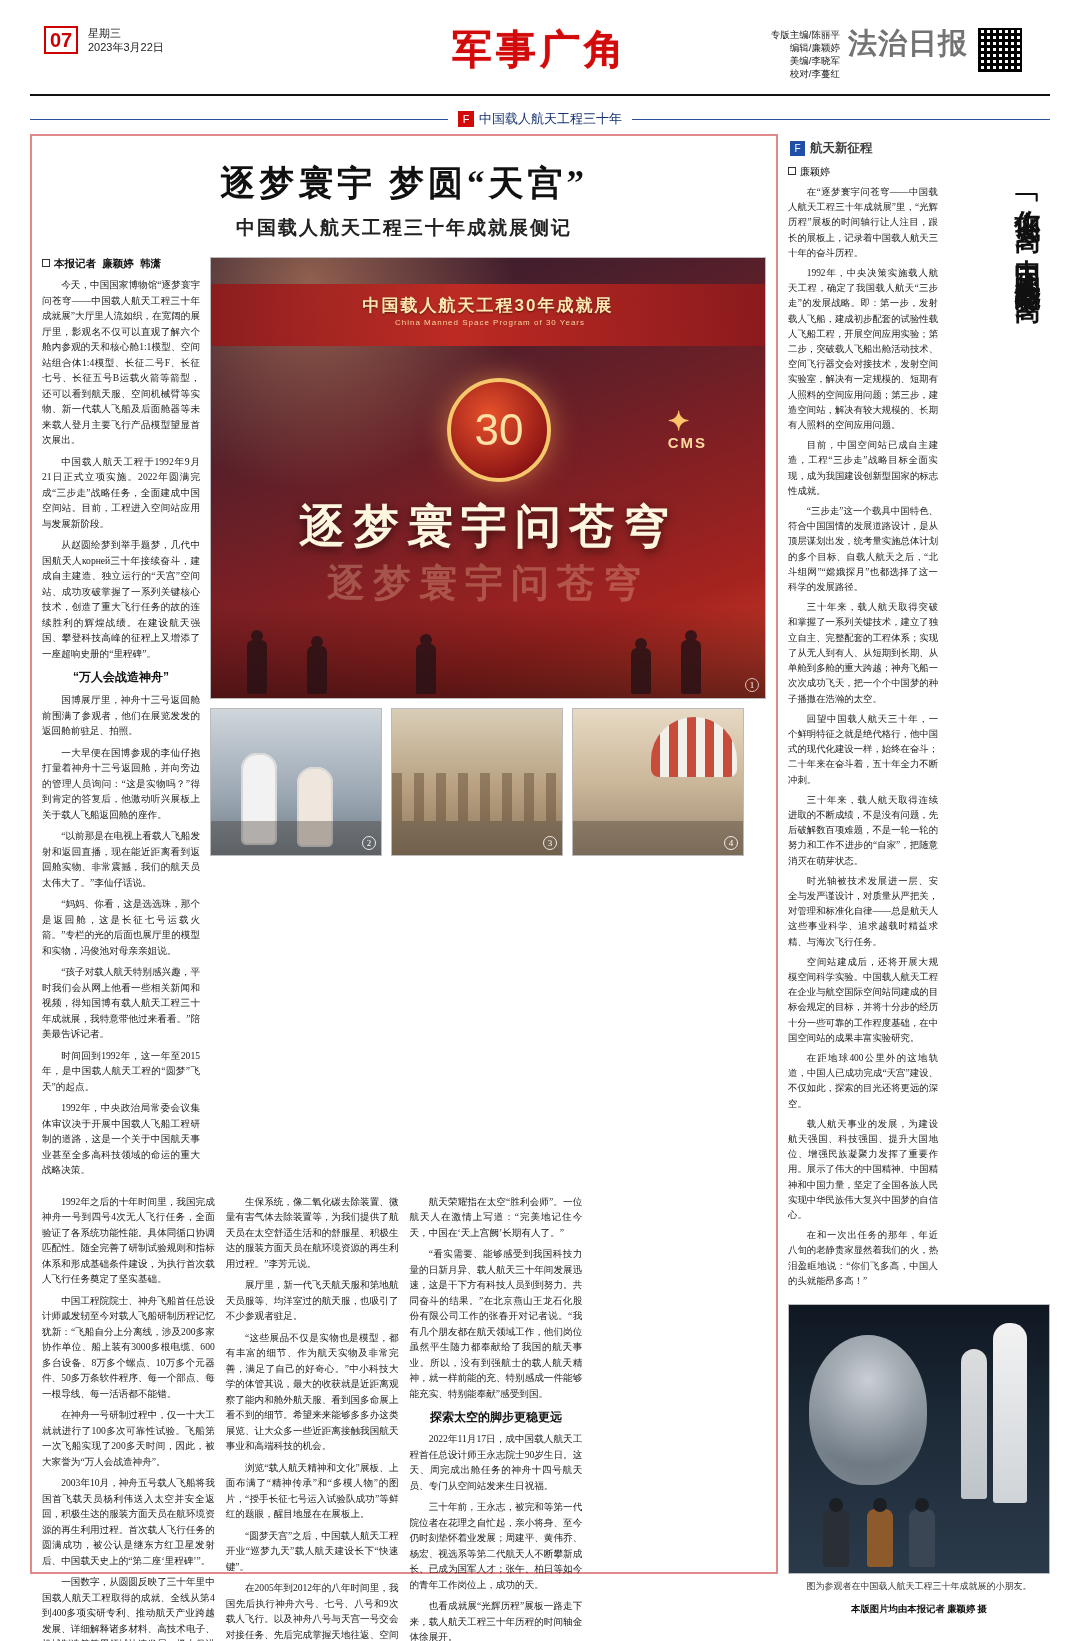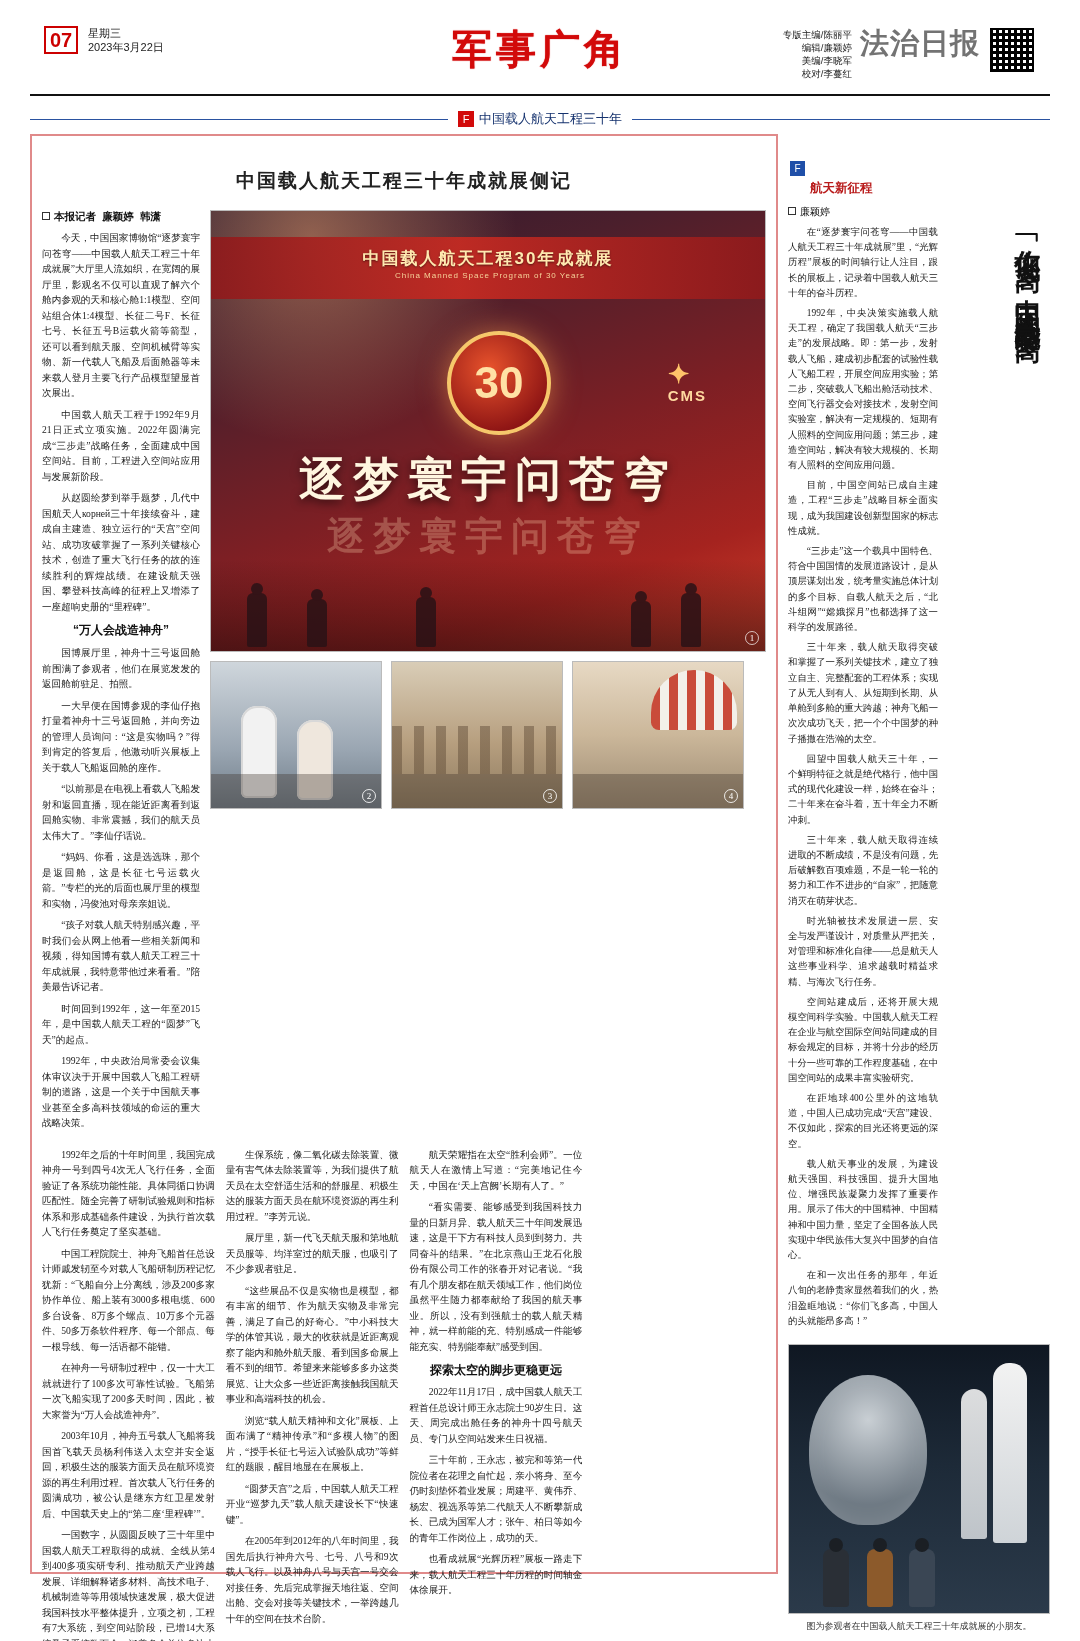--- a/index.html
+++ b/index.html
@@ -10,21 +10,21 @@
     font-family:"Liberation Serif", serif;
     color:#111;
     position:relative;
     overflow:hidden;
   }
 
   
   .masthead {
     position:relative;
     height:88px;
-    padding:26px 44px 0 44px;
+    padding:26px 56px 0 44px;
     display:flex;
     align-items:flex-start;
     justify-content:space-between;
   }
   .mh-left { display:flex; align-items:flex-start; gap:10px; }
   .page-num {
     width:34px; height:28px;
     border:2px solid #c00;
     color:#c00;
     font-family:"Liberation Sans", sans-serif;
@@ -181,21 +181,21 @@
     position:absolute; left:4px; right:0; top:60px;
     text-align:center; color:#f7d39a;
     font-size:8px; letter-spacing:1px;
     font-family:"Liberation Sans", sans-serif;
   }
   .hero .circle30 {
     position:absolute; left:236px; top:120px;
     width:104px; height:104px; border-radius:50%;
     border:4px solid #f6c76b;
     background:radial-gradient(circle at 40% 35%, #e8532c, #8d1414 75%);
-    color:#ffe2a5; font-size:44px; font-weight:bold;
+    color:#ffe2a5; font-size:44px; font-weight:normal;
     display:flex; align-items:center; justify-content:center;
     font-family:"Liberation Sans", sans-serif;
     box-shadow:0 0 28px rgba(255,160,80,.55);
   }
   .hero .cms {
     position:absolute; right:58px; top:150px;
     color:#ffd9a0; font-size:15px; font-weight:bold; letter-spacing:2px;
     font-family:"Liberation Sans", sans-serif;
   }
   .hero .cms .mark { display:block; font-size:26px; line-height:26px; color:#ffc46a;}
@@ -267,21 +267,21 @@
   .cols-main { display:flex; gap:11px; margin-top:10px; }
   .cmcol { width:176px; }
   .cm-h {
     text-align:center; font-weight:bold; font-size:12px;
     margin:8px 0 5px 0; font-family:"Liberation Sans", sans-serif;
   }
 
   
   .r-chip { display:flex; align-items:center; gap:5px; margin:6px 0 8px 2px; }
   .r-chip .mark { width:15px;height:15px;background:#1f4fa8;color:#fff;font-size:10px;line-height:15px;text-align:center;font-family:"Liberation Sans",sans-serif;}
-  .r-chip .txt { font-size:12.5px; color:#b91c1c; font-weight:bold; font-family:"Liberation Sans", sans-serif;margin-top:40px;}
+  .r-chip .txt { font-size:12.5px; color:#404040; font-weight:bold; font-family:"Liberation Sans", sans-serif;}
   .r-byline { font-size:10px; font-family:"Liberation Sans", sans-serif; margin:0 0 6px 0;}
   .r-byline .box { display:inline-block;width:8px;height:8px;border:1px solid #333;margin-right:4px;}
   .r-flex { display:flex; gap:8px; }
   .r-textcol { width:150px; }
   .r-title {
     width:100px;
     writing-mode:vertical-rl;
     text-orientation:upright;
     font-family:"Liberation Serif", serif;
     font-weight:bold;
@@ -354,20 +354,21 @@
     <span class="txt">中国载人航天工程三十年</span>
   </div>
   <div class="line"></div>
 </div>
 
 <div class="sheet">
 
   <div class="left-panel">
 
     <div class="headline-wrap">
+      <div class="headline">逐梦寰宇  梦圆“天宫”</div>
       <div class="subhead">中国载人航天工程三十年成就展侧记</div>
     </div>
 
     <div class="cols-top">
       <div class="col-narrow">
         <div class="byline">
           <span class="box"></span><span>本报记者 廉颖婷 韩潇</span>
         </div>
         <p class="ptext">今天，中国国家博物馆“逐梦寰宇问苍穹——中国载人航天工程三十年成就展”大厅里人流如织，在宽阔的展厅里，影观名不仅可以直观了解六个舱内参观的天和核心舱1:1模型、空间站组合体1:4模型、长征二号F、长征七号、长征五号B运载火箭等箭型，还可以看到航天服、空间机械臂等实物、新一代载人飞船及后面舱器等未来载人登月主要飞行产品模型望显首次展出。</p>
         <p class="ptext">中国载人航天工程于1992年9月21日正式立项实施。2022年圆满完成“三步走”战略任务，全面建成中国空间站。目前，工程进入空间站应用与发展新阶段。</p>

